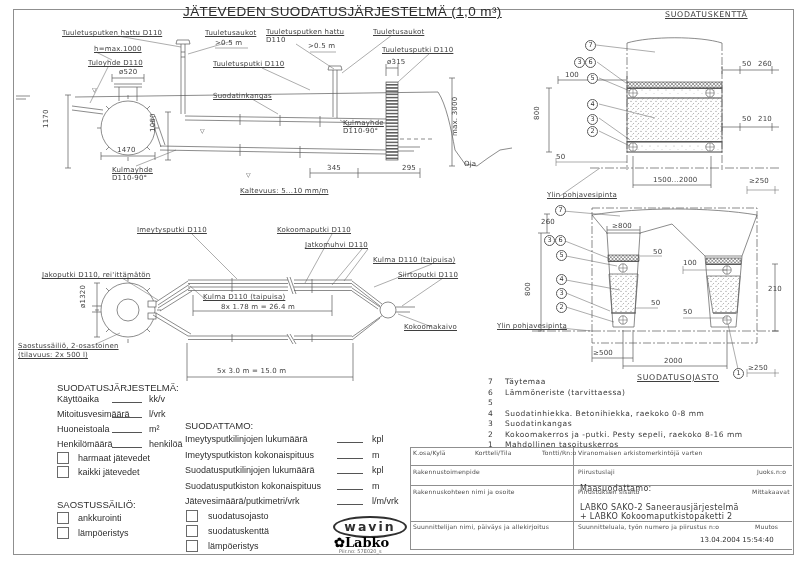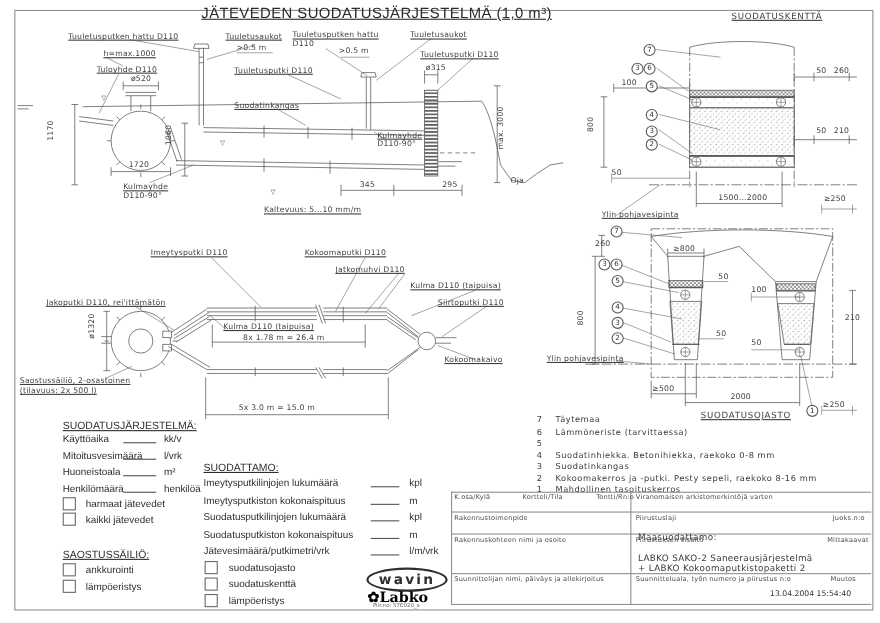--- a/index.html
+++ b/index.html
@@ -10,21 +10,21 @@
   .title{position:absolute;left:183px;top:4px;width:300px;font-family:"Liberation Sans",sans-serif;
          font-size:13.5px;letter-spacing:.4px;color:#2b2b2b;text-decoration:underline;white-space:nowrap;}
   .lbl{position:absolute;font-size:7px;letter-spacing:.2px;white-space:nowrap;color:#3f3f3f;line-height:8px;}
   .u{text-decoration:underline;text-underline-offset:1px;}
   .hdr{font-size:7.8px;letter-spacing:.7px;}
   .vert{transform:rotate(-90deg);transform-origin:0 100%;}
   .nab{font-size:6px;color:#555;}
   .co{position:absolute;width:9px;height:9px;border:1px solid #5a5a5a;border-radius:50%;
       font-size:6.5px;line-height:8.5px;text-align:center;color:#333;background:#fff;}
   .form-h{position:absolute;font-family:"Liberation Sans",sans-serif;font-size:9.5px;color:#2e2e2e;
-          text-decoration:underline;white-space:nowrap;}
+          white-space:nowrap;}
   .form-lbl{position:absolute;font-family:"Liberation Sans",sans-serif;font-size:9px;color:#2e2e2e;white-space:nowrap;}
   .fill-line{position:absolute;border-bottom:1px solid #555;width:30px;height:9px;}
   .cb{position:absolute;width:10px;height:10px;border:1px solid #6a6a6a;background:#fff;}
   .leg-num{position:absolute;font-size:7.5px;color:#3a3a3a;}
   .leg-txt{position:absolute;font-size:7.5px;letter-spacing:.5px;color:#3a3a3a;white-space:nowrap;}
   .tb-lab{position:absolute;font-size:6px;letter-spacing:.2px;color:#4a4a4a;white-space:nowrap;}
   .tb-big{position:absolute;font-size:8px;letter-spacing:.3px;color:#3a3a3a;white-space:nowrap;}
   .tb-dt{position:absolute;font-size:7px;color:#333;white-space:nowrap;}
   .hline,.vline{position:absolute;background:#8f8f8f;}
   .hline{height:1px;} .vline{width:1px;}
@@ -186,21 +186,21 @@
   <div class="lbl u" style="left:88px;top:59px">Tuloyhde D110</div>
   <div class="lbl" style="left:119px;top:68px">ø520</div>
   <div class="lbl u" style="left:213px;top:92px">Suodatinkangas</div>
   <div class="lbl" style="left:387px;top:58px">ø315</div>
   <div class="lbl u" style="left:112px;top:166px">Kulmayhde</div>
   <div class="lbl" style="left:112px;top:174px">D110-90°</div>
   <div class="lbl u" style="left:343px;top:119px">Kulmayhde</div>
   <div class="lbl" style="left:343px;top:127px">D110-90°</div>
   <div class="lbl vert" style="left:459px;top:128px">max. 3000</div>
   <div class="lbl" style="left:464px;top:160px">Oja</div>
-  <div class="lbl" style="left:117px;top:146px">1720</div>
+  <div class="lbl" style="left:117px;top:146px">1470</div>
   <div class="lbl vert" style="left:50px;top:120px">1170</div>
   <div class="lbl vert" style="left:157px;top:124px">1060</div>
   <div class="lbl" style="left:327px;top:164px">345</div>
   <div class="lbl" style="left:402px;top:164px">295</div>
   <div class="lbl u" style="left:240px;top:187px">Kaltevuus: 5...10 mm/m</div>
   <div class="lbl nab" style="left:92px;top:86px">▽</div>
   <div class="lbl nab" style="left:200px;top:127px">▽</div>
   <div class="lbl nab" style="left:246px;top:171px">▽</div>
 
   <div class="lbl u" style="left:137px;top:226px">Imeytysputki D110</div>

